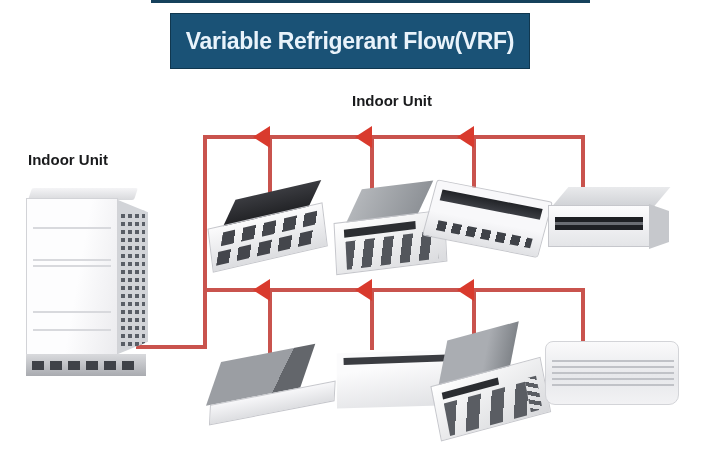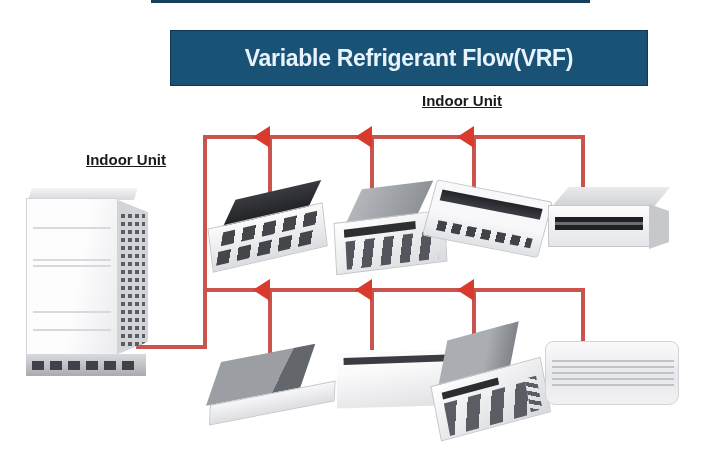--- a/index.html
+++ b/index.html
@@ -6,26 +6,26 @@
     --banner-bg:#1a5276; --banner-text:#e9f3fb; --strip-navy:#16415c;
     --pipe-red:#c9534d; --arrow-red:#d93a2d; --label-ink:#1a1b1d;
   }
   html,body{margin:0;padding:0;}
   body{width:720px;height:450px;position:relative;background:#ffffff;
        font-family:"Liberation Sans",sans-serif;overflow:hidden;}
   .abs{position:absolute;}
 
   
   .top-strip{left:151px;top:0;width:439px;height:3px;background:var(--strip-navy);}
-  .banner{left:170px;top:13px;width:478px;height:56px;background:var(--banner-bg);
+  .banner{left:170px;top:13px;width:360px;height:56px;background:var(--banner-bg);
           border:1px solid #10374f;box-sizing:border-box;display:flex;align-items:center;
-          justify-content:center;margin-top:17px;}
+          justify-content:center;}
   .banner span{color:var(--banner-text);font-size:23px;font-weight:bold;letter-spacing:-0.3px;}
 
-  .diagram-label{font-size:15px;font-weight:bold;color:var(--label-ink);text-align:right;text-decoration:underline;}
+  .diagram-label{font-size:15px;font-weight:bold;color:var(--label-ink);text-align:left;}
   .label-indoor{left:352px;top:92px;width:150px;}
   .label-outdoor{left:28px;top:151px;width:138px;}
 
   
   .pipe{background:var(--pipe-red);z-index:1;}
   .ph{height:4px;} .pv{width:4px;}
   .p-upper{left:203px;top:135px;width:382px;}
   .p-lower{left:203px;top:288px;width:382px;}
   .p-riser{left:203px;top:135px;height:214px;}
   .p-feed{left:136px;top:345px;width:71px;}

